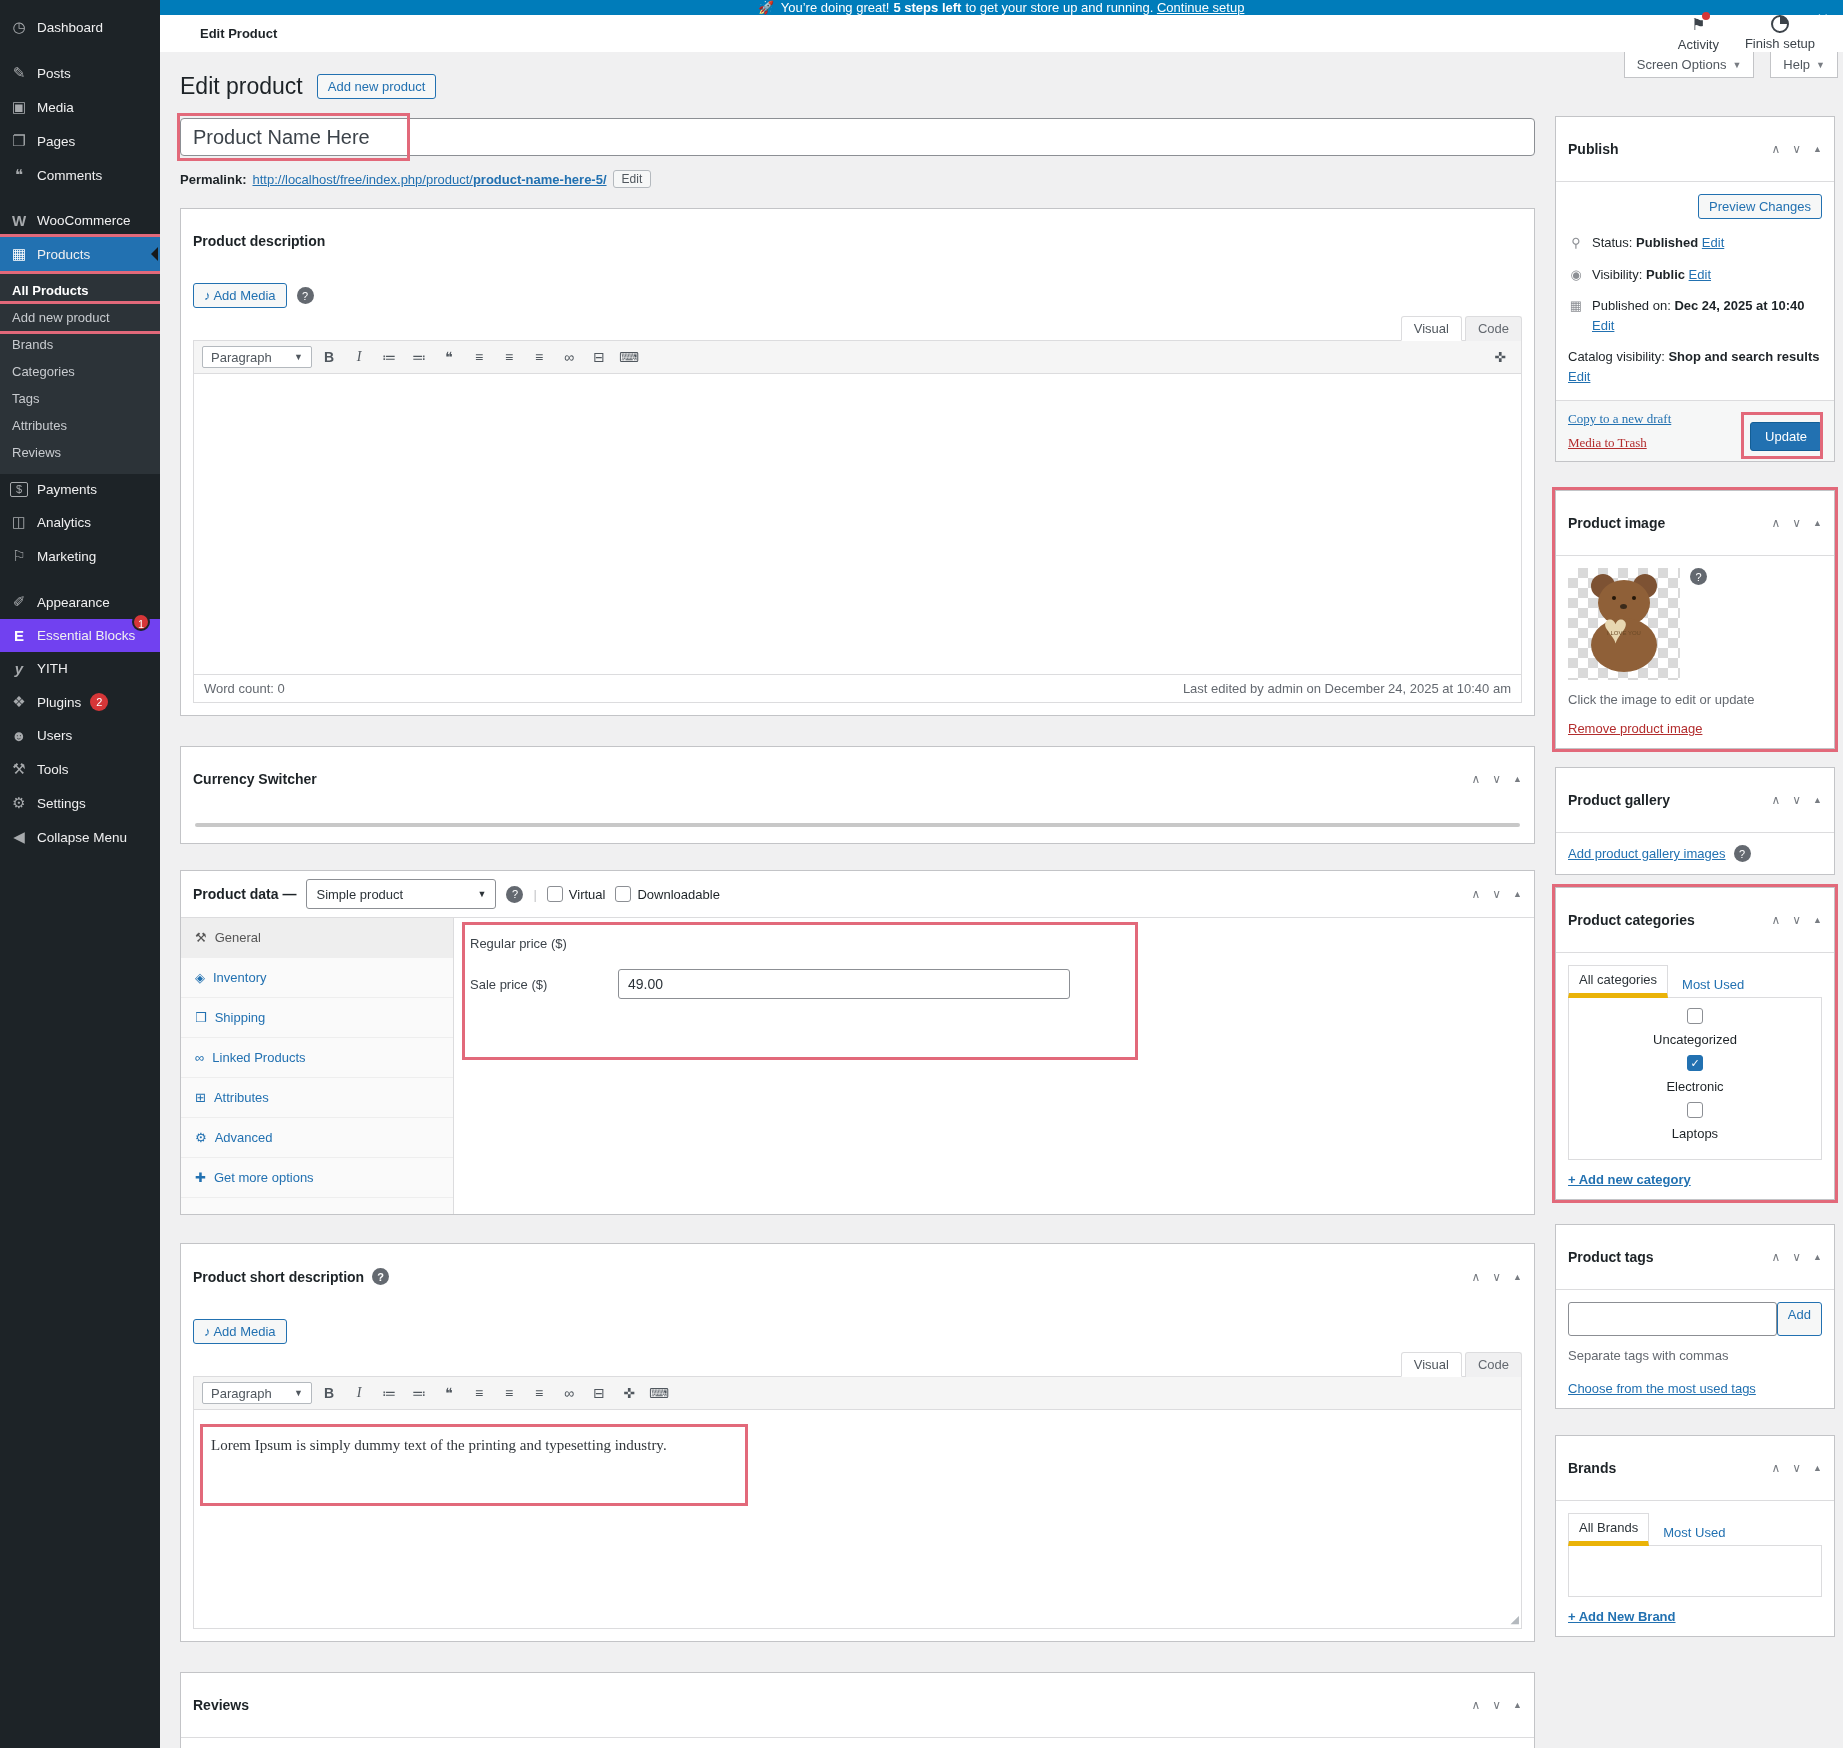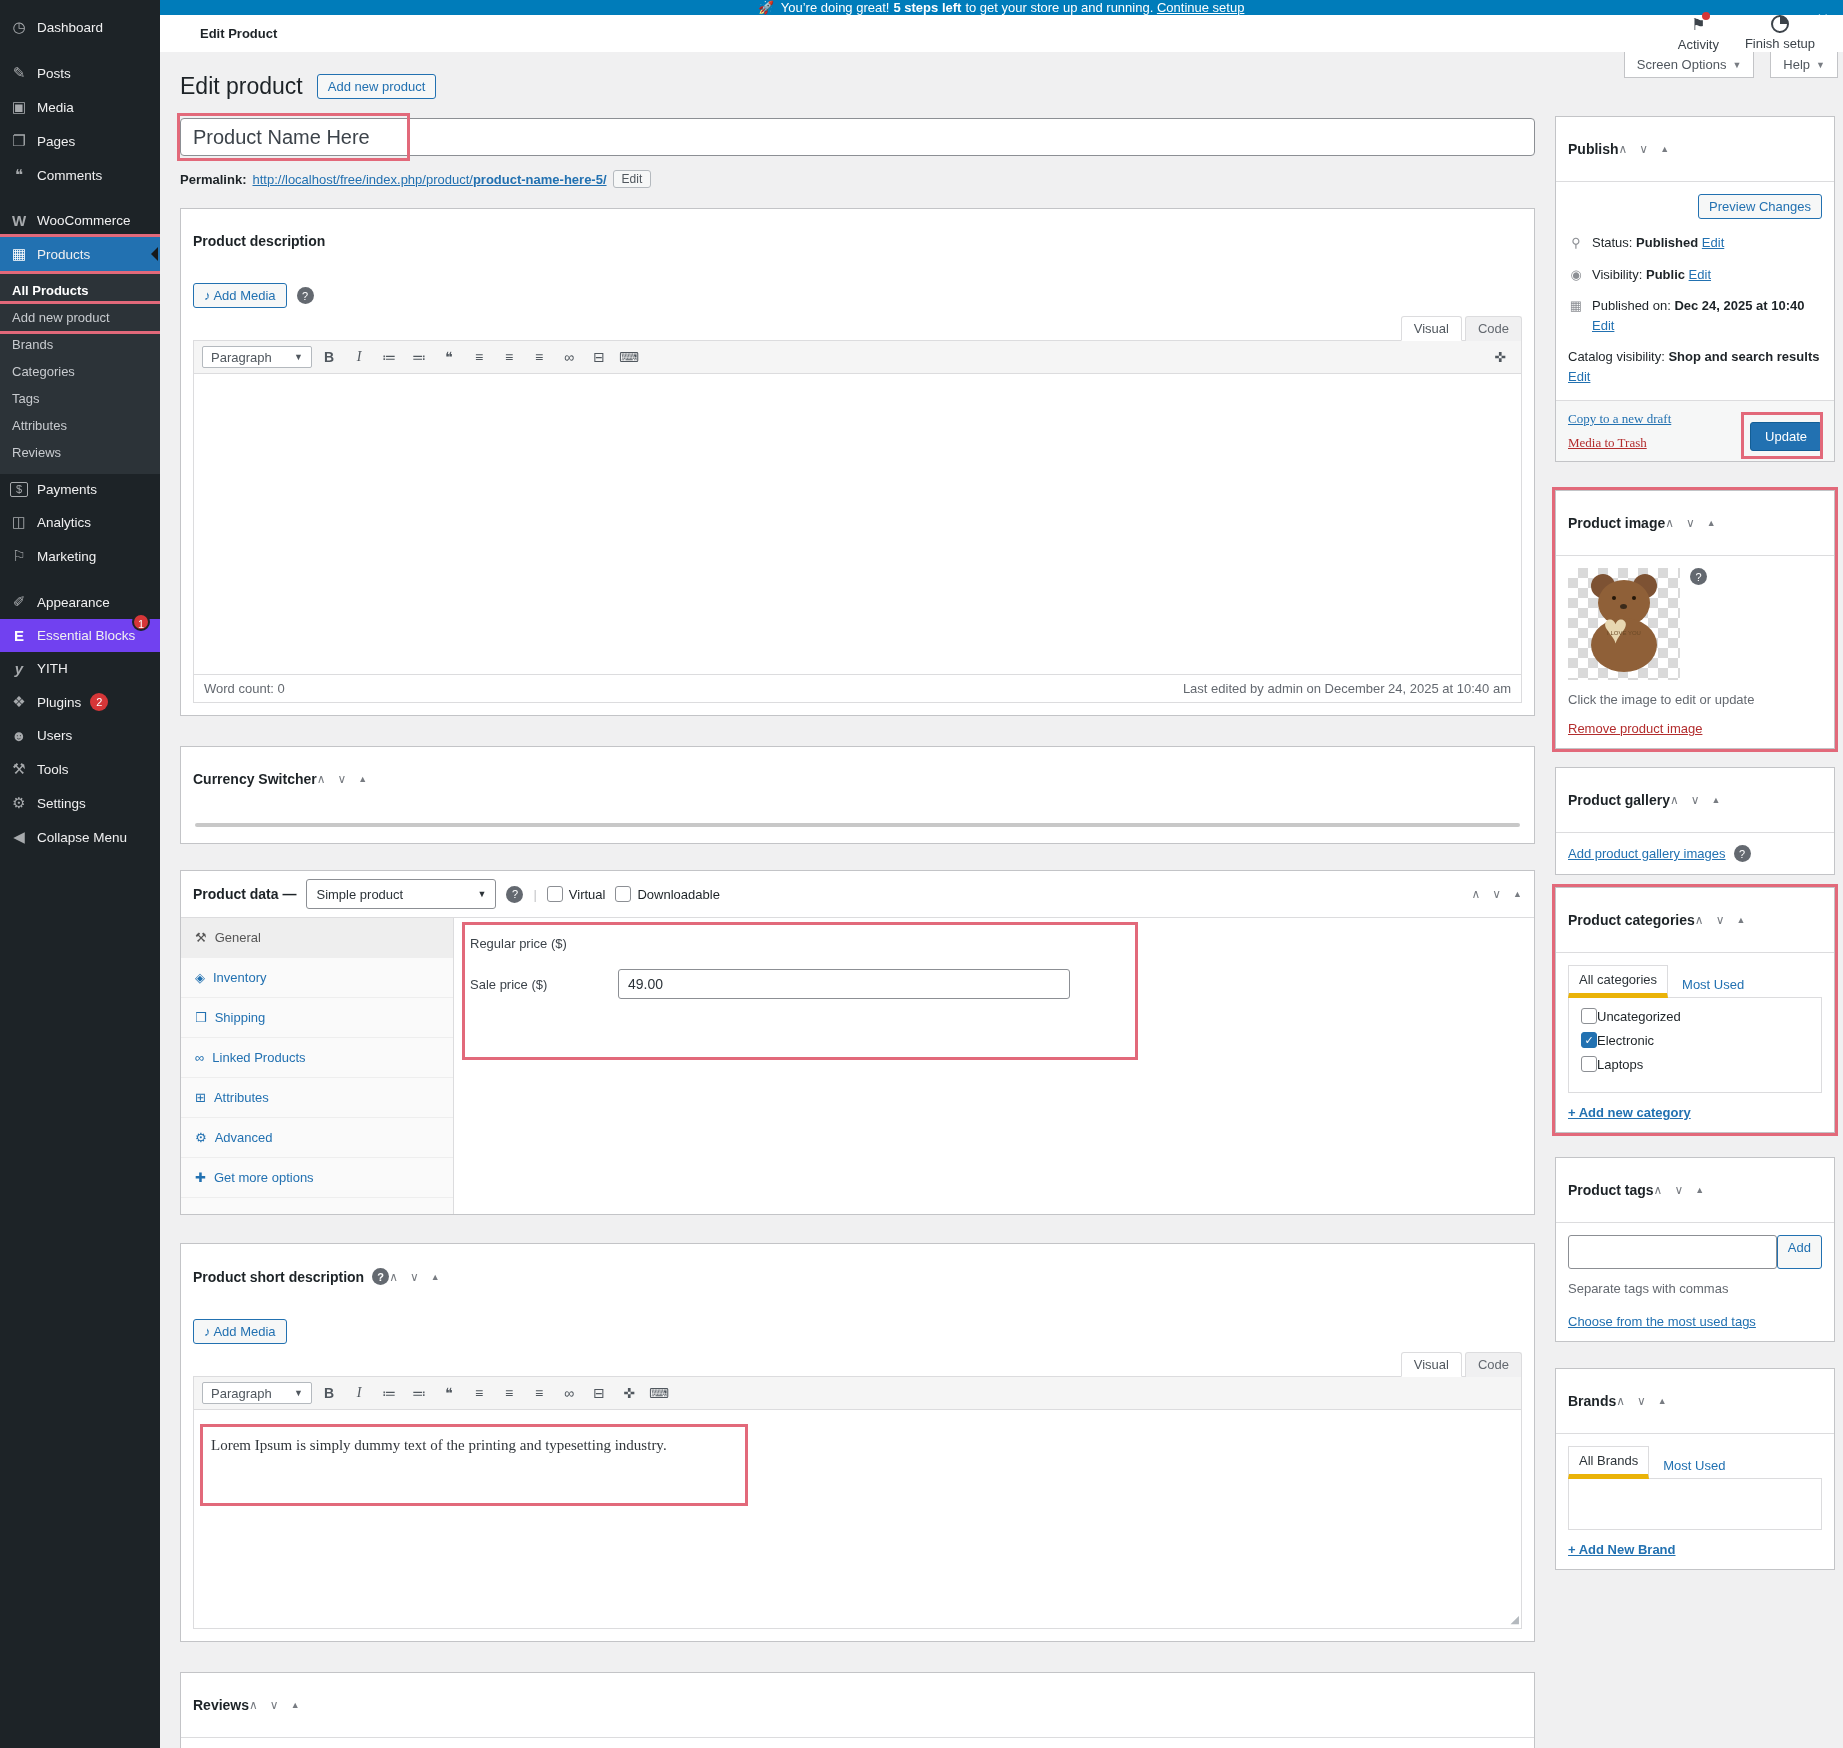--- a/index.html
+++ b/index.html
@@ -64,21 +64,21 @@
   .name-wrap { position:relative; margin-top:12px; }
   .name-input { width:100%; height:38px; border:1px solid #8c8f94; border-radius:4px; background:#fff;
          font-size:20px; color:#3c434a; padding:0 12px; font-family:inherit; }
   .hl-box { position:absolute; border:3px solid var(--highlight); pointer-events:none; }
 
   .permalink { display:flex; align-items:center; gap:6px; margin-top:10px; height:26px; }
   .permalink b.lbl { font-weight:bold; }
 
   
   .panel { background:#fff; border:1px solid var(--border); }
-  .panel-h { display:flex; align-items:center; justify-content:flex-start; padding:24px 12px; font-weight:bold; font-size:14px; border-bottom:1px solid var(--border2); }
+  .panel-h { display:flex; align-items:center; justify-content:space-between; padding:24px 12px; font-weight:bold; font-size:14px; border-bottom:1px solid var(--border2); }
   .panel-h.noline { border-bottom:none; }
   .ctrls { display:flex; gap:12px; color:#787c82; font-weight:normal; font-size:12px; align-items:center; }
   .ctrls span { cursor:pointer; }
   .ctrls .tog { font-size:9px; }
 
   
   .ed-pad { padding:10px 12px 0 12px; }
   .media-row { display:flex; align-items:center; gap:10px; margin-bottom:8px; }
   .qmark { display:inline-flex; width:17px; height:17px; border-radius:50%; background:#646970; color:#fff;
            font-size:11px; align-items:center; justify-content:center; flex:0 0 17px; }
@@ -148,21 +148,21 @@
   .bear .bod { width:66px; height:54px; border-radius:50%; background:#8f6038; top:44px; left:9px; }
   .bear .heart { font-size:42px; color:#e7d7b1; top:34px; left:21px; line-height:1; }
   .bear .heart-txt { top:56px; left:18px; width:48px; text-align:center; font-size:6px; color:#6b4a26; letter-spacing:0; }
   .muted { color:#646970; }
   .img-hint { margin:12px 0 14px 0; color:#646970; }
 
   .cat-tabs { display:flex; align-items:flex-end; gap:14px; margin-bottom:-1px; position:relative; z-index:2; }
   .cat-tab-on { background:#fff; border:1px solid var(--border2); border-bottom:5px solid #eab308; padding:6px 10px; color:#2c3338; cursor:pointer; }
   .cat-tab-off { color:var(--accent); padding:6px 0; cursor:pointer; text-decoration:none; }
   .cat-box { border:1px solid var(--border2); background:#fff; padding:10px 12px; min-height:96px; }
-  .cat-row { display:flex; align-items:center; margin-bottom:8px; cursor:pointer; }
+  .cat-row { display:flex; gap:8px; align-items:center; margin-bottom:8px; cursor:pointer;flex-direction:column; }
   .addnew { font-weight:bold; margin-top:12px; display:inline-block; }
   .tag-row { display:flex; }
   .tag-input { flex:1; height:34px; border:1px solid #8c8f94; border-radius:3px; padding:0 8px; font-family:inherit; font-size:13px; }
   .resize-handle { position:absolute; right:2px; bottom:2px; color:#b4b9be; font-size:11px; cursor:nwse-resize; }
 </style>
 </head>
 <body>
 
 <aside class="admin-menu">
   <div class="mi">

